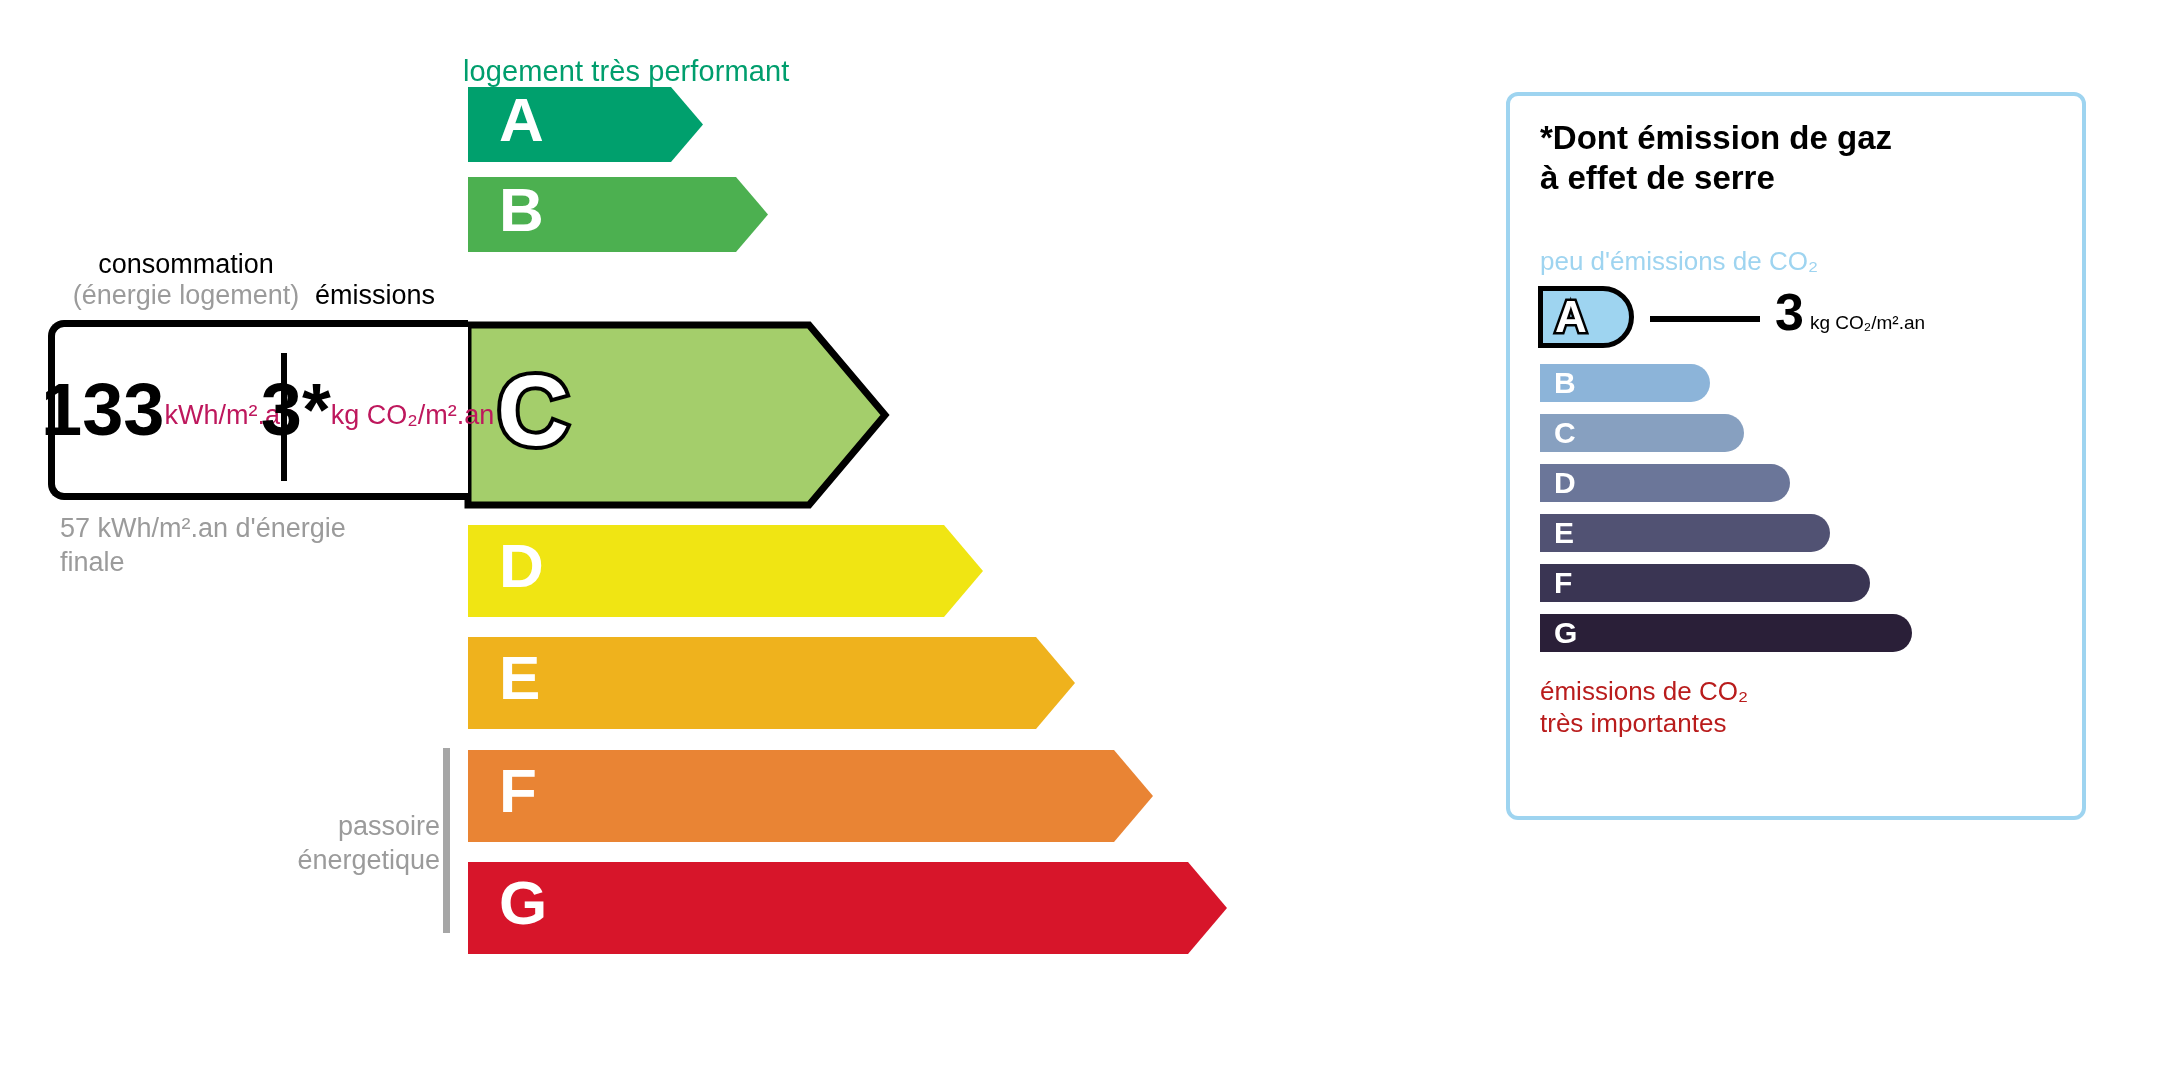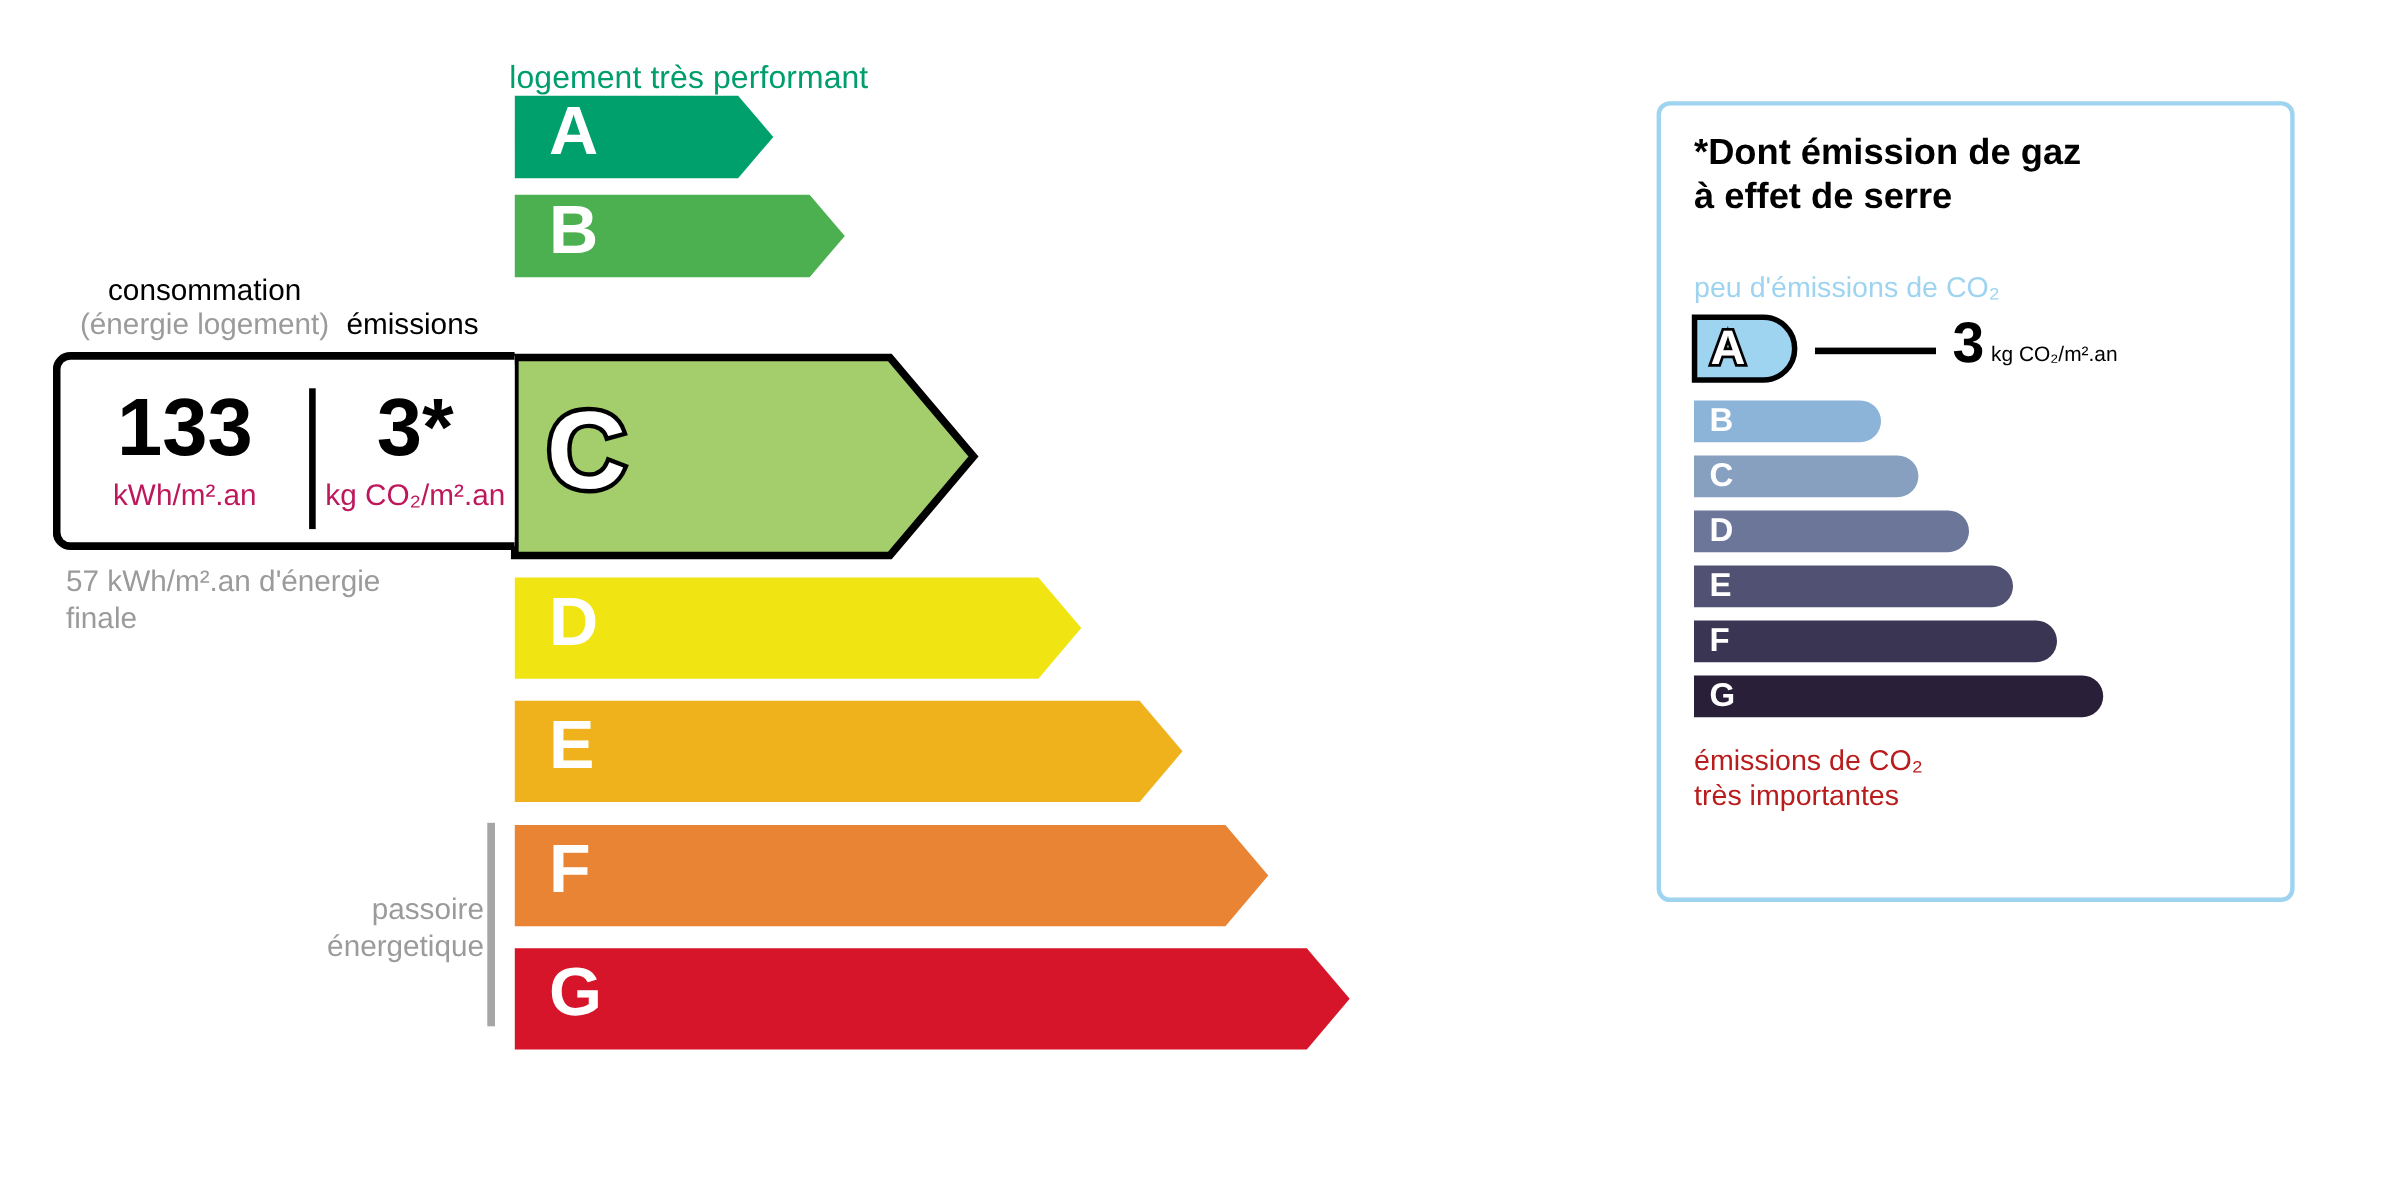--- a/index.html
+++ b/index.html
@@ -24,21 +24,21 @@
   .hdr-conso{position:absolute;left:66px;top:249px;width:240px;text-align:center;
              font-size:27px;color:#000;line-height:1.15;}
   .hdr-conso .sub{color:#9b9b9b;display:block;}
   .hdr-emis{position:absolute;left:300px;top:280px;width:150px;text-align:center;
             font-size:27px;color:#000;}
 
   
   #value-box{position:absolute;left:48px;top:320px;width:420px;height:180px;
              background:#fff;border:7px solid #000;border-right:none;
              border-radius:16px 0 0 16px;box-sizing:border-box;z-index:5;}
-  #value-box .cell{position:absolute;top:0;height:100%;display:flex;flex-direction:column;
+  #value-box .cell{position:absolute;top:0;height:100%;display:flex;flex-direction:row;
                    align-items:center;justify-content:center;}
   #value-box .big{font-size:74px;font-weight:bold;line-height:.95;color:#000;}
   #value-box .unit{font-size:27px;color:#be185d;margin-top:11px;white-space:nowrap;}
   #value-box .divider{position:absolute;left:226px;top:26px;width:6px;height:128px;background:#000;}
 
   .final-energy{position:absolute;left:60px;top:512px;width:300px;
                 font-size:27px;color:#9b9b9b;line-height:1.25;}
 
   
   .passoire{position:absolute;left:230px;top:810px;width:210px;text-align:right;

